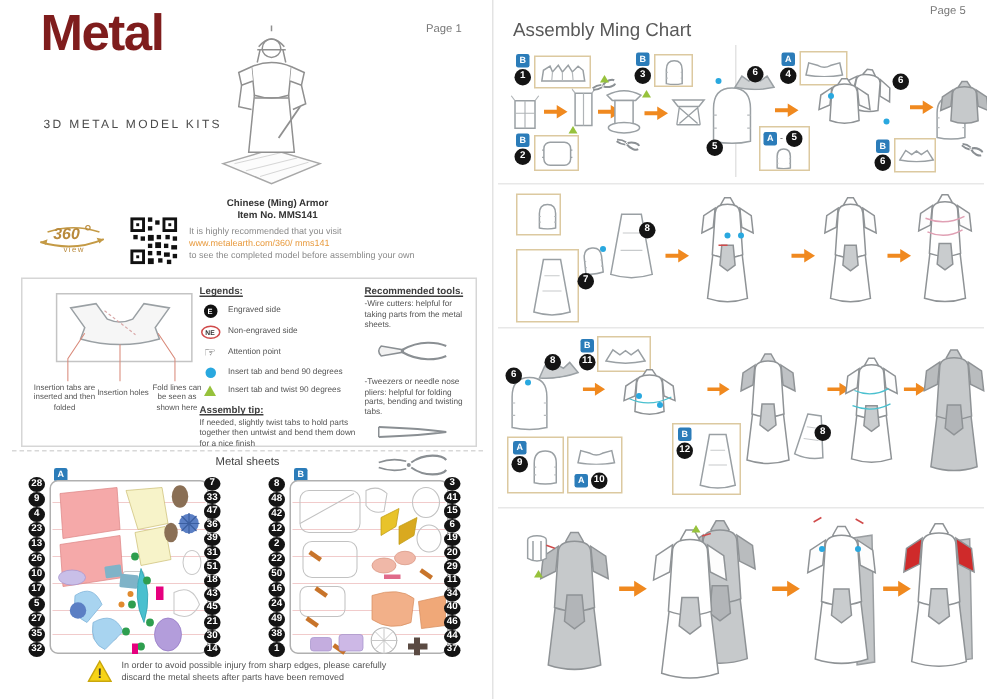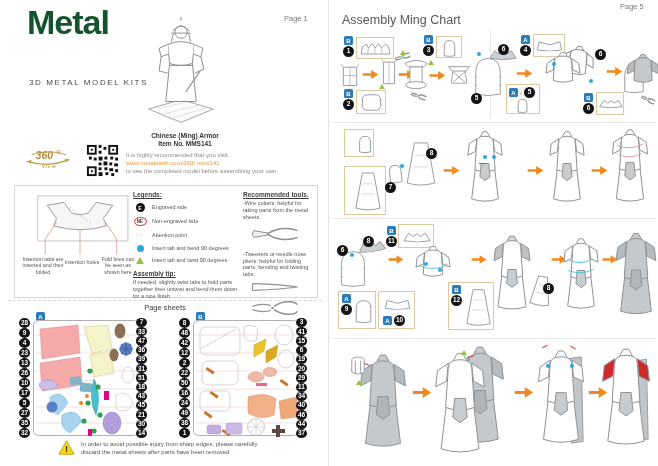--- a/index.html
+++ b/index.html
@@ -11,21 +11,21 @@
 .nb{display:inline-flex;align-items:center;justify-content:center;width:11px;height:11px;border-radius:50%;background:#141414;color:#fff;font-size:6.5px;font-weight:bold;line-height:1}
 .st{display:inline-flex;align-items:center;justify-content:center;width:9px;height:9px;background:#2b7cb9;color:#fff;font-size:6px;font-weight:bold;border-radius:1.5px;line-height:1}
 .numcol{position:absolute;display:flex;flex-direction:column;justify-content:space-between;height:120px;width:11px}
 .stepbox{position:absolute;border:1px solid #dcc9a0;background:#fff}
 .bdot{position:absolute;width:4px;height:4px;border-radius:50%;background:#29a8df}
 .gtri{position:absolute;width:0;height:0;border-left:3px solid transparent;border-right:3px solid transparent;border-bottom:5px solid #97c23c}
 .rmark{position:absolute;width:6px;height:1px;background:#d04a4a}
 .hline{position:absolute;height:1px;background:#e8e8e8}
 .vline{position:absolute;width:1px;background:#e3e3e3}
 
-.logo{position:absolute;left:27px;top:8px;font-size:34px;font-weight:bold;letter-spacing:-1px;line-height:.88;color:#14532d}
+.logo{position:absolute;left:27px;top:8px;font-size:34px;font-weight:bold;letter-spacing:-1px;line-height:.88;color:#7f1d1d}
 .tagline{position:absolute;left:29px;top:78px;font-size:8px;font-weight:normal;letter-spacing:1.6px;color:#4a4a4a}
 .product{position:absolute;left:130px;top:132px;width:110px;text-align:center;font-size:6.5px;font-weight:bold;color:#333;line-height:1.25}
 .recommend{position:absolute;left:126px;top:152px;width:170px;font-size:6px;color:#8a8a8a;line-height:1.3}
 .recommend .url{color:#e89a3d}
 .infobox{position:absolute;left:14px;top:185px;width:304px;height:113px;border:1px solid #d6d6d6}
 .seclabel{font-size:6.5px;font-weight:bold;text-decoration:underline;color:#3e3e3e}
 .smalltxt{font-size:5.5px;color:#555;line-height:1.25}
 .legrow{display:flex;align-items:center;gap:5px;margin-top:5px}
 .legicon{flex:0 0 14px;display:flex;justify-content:center}
 .eico{width:9px;height:9px;border-radius:50%;background:#111;color:#fff;font-size:5px;font-weight:bold;display:flex;align-items:center;justify-content:center}
@@ -359,21 +359,21 @@
       <svg style="margin:4px 0 0 6px" width="52" height="10" viewBox="0 0 60 12">
           <use href="#sym-tweezers"></use>
         </svg>
       <svg style="margin:2px 0 0 6px" width="52" height="20" viewBox="0 0 60 24">
           <use href="#sym-pliers"></use>
         </svg>
     </div>
   </div>
 
   <div class="dashline" style="left:8px;top:300px;width:314px"></div>
-  <div class="sheetstitle">Page sheets</div>
+  <div class="sheetstitle">Metal sheets</div>
 
   <span class="st abs" style="left:36px;top:312px">A</span>
   <svg class="abs" style="left:32px;top:319px" width="108" height="118" viewBox="0 0 108 118">
       <use href="#sym-sheetA"></use>
     </svg>
   <div class="numcol" style="left:19px;top:318px">
       <span class="nb">28</span>
       <span class="nb">9</span>
       <span class="nb">4</span>
       <span class="nb">23</span>

